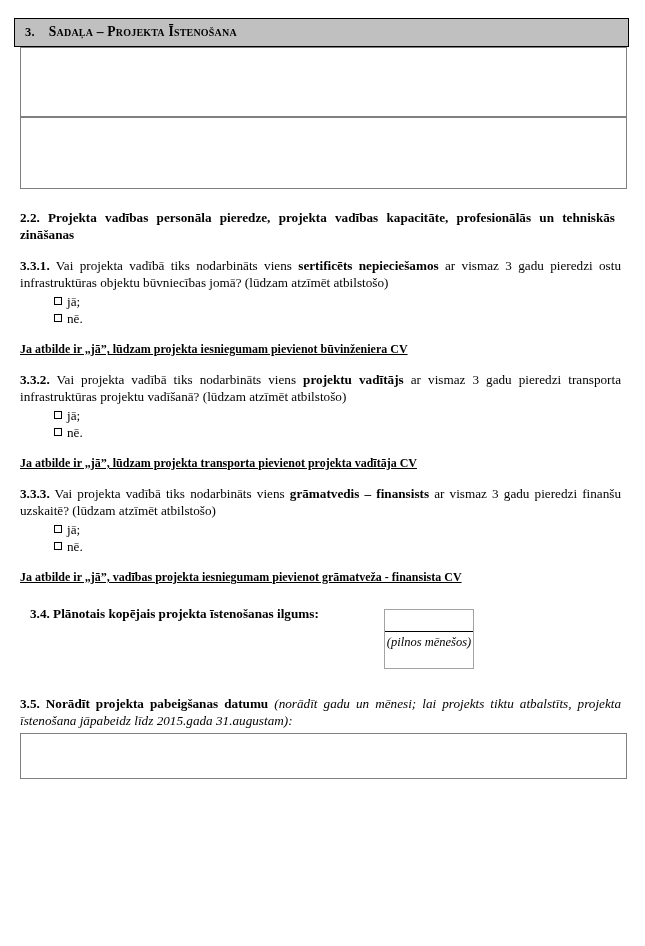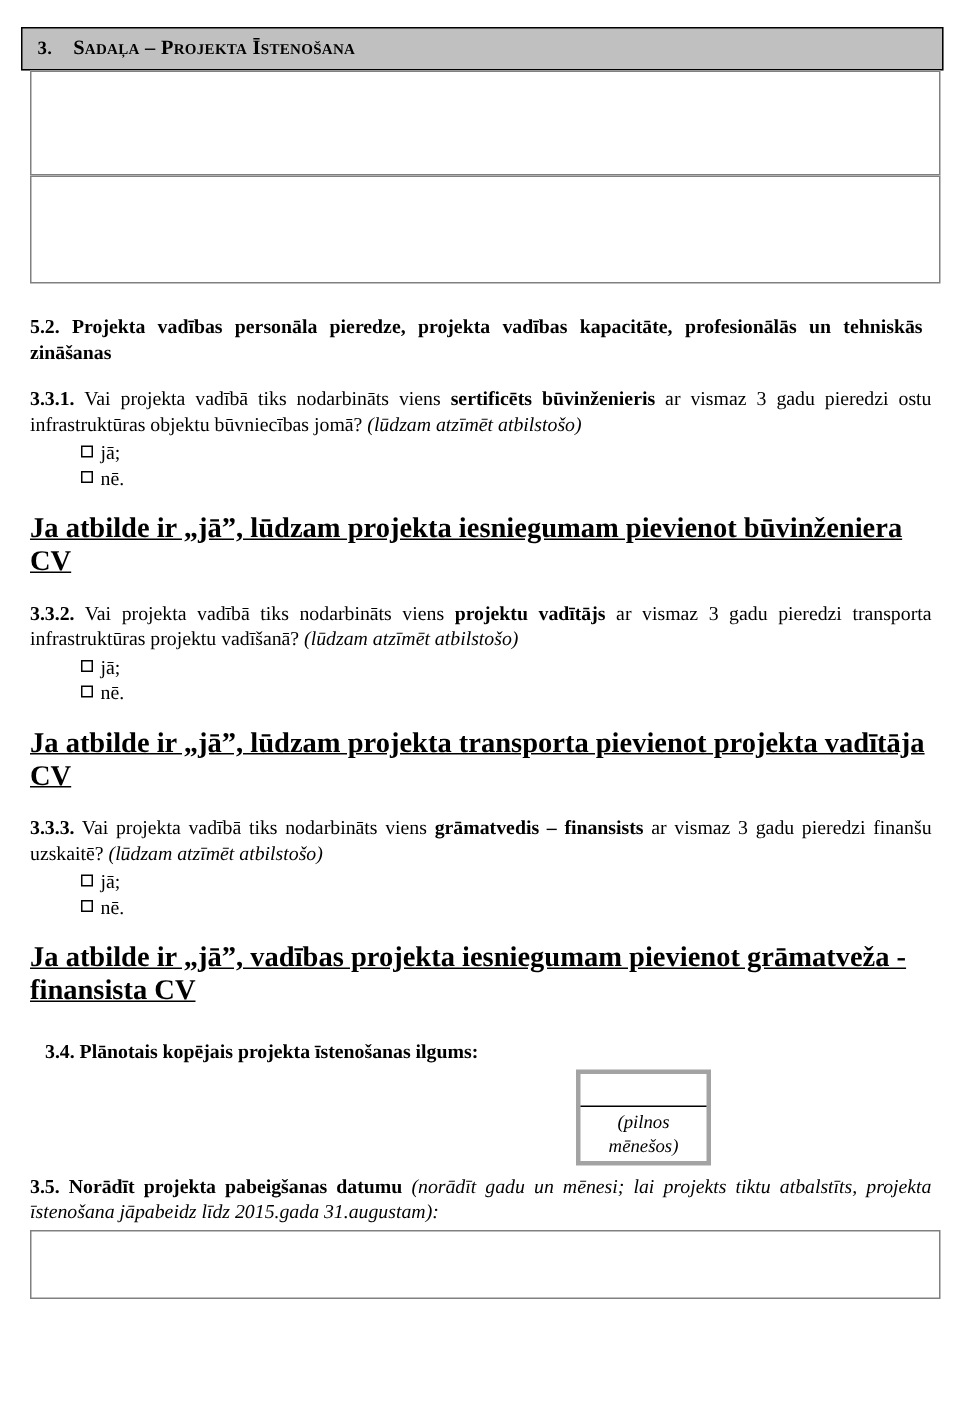--- a/index.html
+++ b/index.html
@@ -61,59 +61,59 @@
 
   
   .subq {
     margin: 14px 0 0 6px;
     line-height: 1.3;
     text-align: justify;
     padding-right: 8px;
   }
   .subq .lead { font-weight: bold; }
   .subq .bold { font-weight: bold; }
-  .subq .ital { font-style: italic; }
+  .subq .ital { }
 
   
   .options { margin: 1px 0 0 40px; line-height: 1.35; }
   .opt { display: block; }
   .cb {
     display: inline-block;
     width: 8px; height: 8px;
     border: 1px solid #000;
     margin-right: 5px;
     vertical-align: 1px;
   }
 
   
   .note {
     font-weight: bold;
     text-decoration: underline;
     margin: 14px 0 0 6px;
-    font-size: 19px;
+    font-size: 12px;
   }
 
   
   .q34wrap {
     position: relative;
     margin-top: 20px;
     min-height: 74px;
   }
   .q34 {
     font-weight: bold;
     margin-left: 16px;
     line-height: 1.3;
     width: 330px;
   }
   .months-box {
     position: absolute;
     left: 370px;
-    top: 21px;
+    top: 4px;
     width: 90px;
-    border: 3px solid #a3a3a3;
+    border: 1px solid #a3a3a3;
   }
   .months-box .top {
     height: 22px;
     border-bottom: 1px solid #000;
   }
   .months-box .bot {
     height: 36px;
     font-style: italic;
     text-align: center;
     font-size: 12.5px;
@@ -137,27 +137,27 @@
 
   <div class="section-bar">
     <span class="num">3.</span><span class="smallcaps">Sadaļa – Projekta Īstenošana</span>
   </div>
 
   <div class="answer-box box-1"></div>
 
   <div class="answer-box box-2"></div>
 
   <div class="h3">
-    <span>5.2.</span>
+    <span>2.2.</span>
     <span>Projekta vadības personāla pieredze, projekta vadības kapacitāte, profesionālās un tehniskās zināšanas</span>
   </div>
 
   <div class="subq">
     <span class="lead">3.3.1.</span>
-    <span>Vai projekta vadībā tiks nodarbināts viens </span><span class="bold">sertificēts būvinženieris</span><span> ar vismaz 3 gadu pieredzi ostu infrastruktūras objektu būvniecības jomā? </span><span class="ital">(lūdzam atzīmēt atbilstošo)</span>
+    <span>Vai projekta vadībā tiks nodarbināts viens </span><span class="bold">sertificēts nepieciešamos</span><span> ar vismaz 3 gadu pieredzi ostu infrastruktūras objektu būvniecības jomā? </span><span class="ital">(lūdzam atzīmēt atbilstošo)</span>
   </div>
   <div class="options">
     <span class="opt"><span class="cb"></span><span>jā;</span></span>
     <span class="opt"><span class="cb"></span><span>nē.</span></span>
   </div>
   <div class="note">Ja atbilde ir „jā”, lūdzam projekta iesniegumam pievienot būvinženiera CV</div>
 
   <div class="subq">
     <span class="lead">3.3.2.</span>
     <span>Vai projekta vadībā tiks nodarbināts viens </span><span class="bold">projektu vadītājs</span><span> ar vismaz 3 gadu pieredzi transporta infrastruktūras projektu vadīšanā? </span><span class="ital">(lūdzam atzīmēt atbilstošo)</span>

